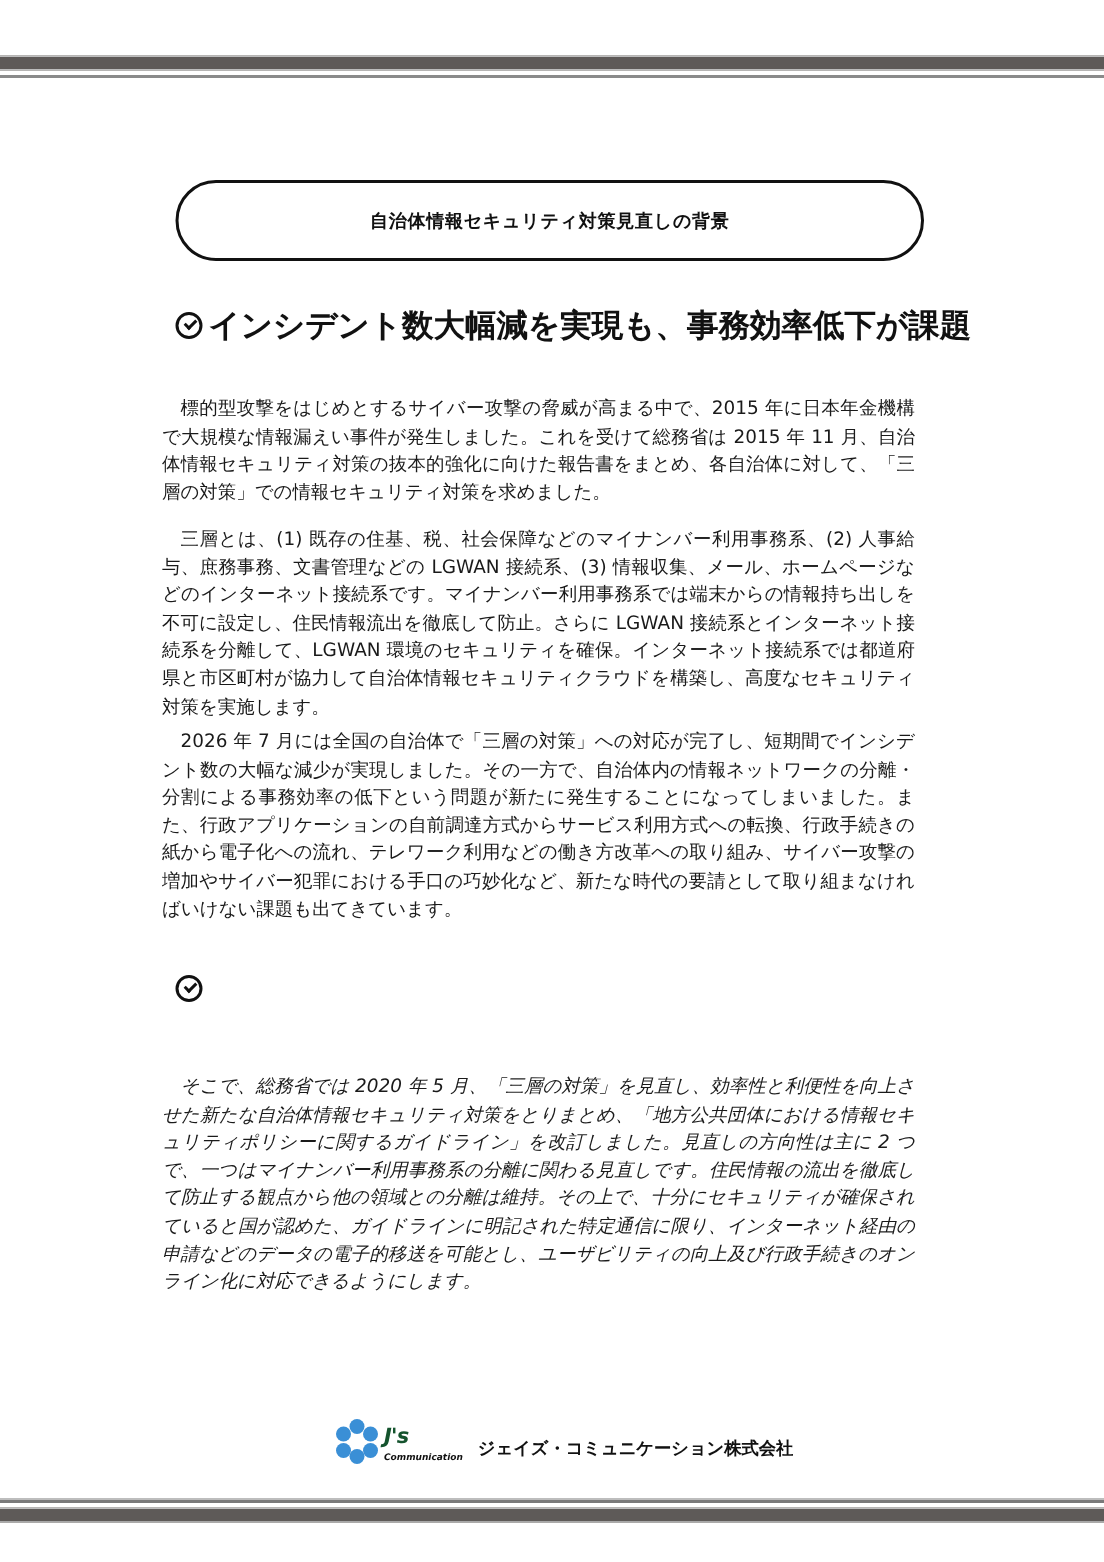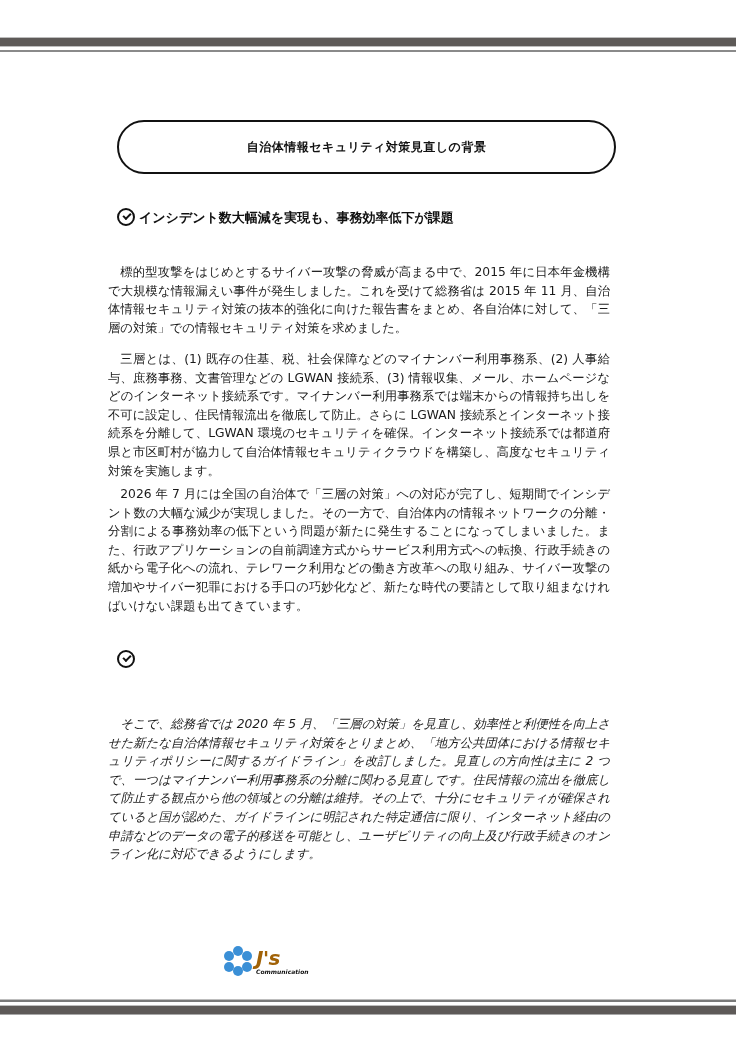--- a/index.html
+++ b/index.html
@@ -14,38 +14,38 @@
   .title-pill { position:absolute; left:117px; top:120px; width:499px; height:54px;
     border:2px solid #111; border-radius:28px; box-sizing:border-box;
     display:flex; align-items:center; justify-content:center; }
   .title-pill span { font-size:12px; font-weight:bold; letter-spacing:0.5px; color:#111; }
 
   .heading { position:absolute; left:117px; display:flex; align-items:flex-start; }
   .heading .check { width:18px; height:18px; border:2px solid #111; border-radius:50%;
     box-sizing:border-box; position:relative; margin-right:4px; margin-top:2px; flex:none; }
   .heading .check::after { content:""; position:absolute; left:4px; top:3px; width:6px; height:3px;
     border-left:2px solid #111; border-bottom:2px solid #111; transform:rotate(-45deg); }
-  .heading .htext { font-size:13px; font-weight:bold; line-height:23px; color:#111; }
+  .heading .htext { font-size:21px; font-weight:bold; line-height:23px; color:#111; }
   .h1 { top:206px; }
   .h2 { top:648px; }
   .h2 .line2 { display:block; padding-left:6px; }
 
   .para { position:absolute; left:108px; width:502px; font-size:12.3px; line-height:18.6px;
     text-indent:1em; text-align:justify; color:#1a1a1a; margin:0; }
   .p1 { top:263px; }
   .p2 { top:350px; }
   .p3 { top:485px; }
   .p4 { top:715px;font-style:italic; }
 
   .footer { position:absolute; left:222px; top:946px; display:flex; align-items:center; }
   .logo-mark { width:32px; height:30px; position:relative; }
   .logo-mark .petal { position:absolute; width:10px; height:10px; border-radius:50%; background:#3a8fd6; }
   .logo-text { display:flex; flex-direction:column; margin-left:2px; margin-right:10px; }
   .logo-js { font-family:"DejaVu Sans", sans-serif; font-weight:bold; font-style:italic;
-    font-size:20px; line-height:20px; color:#a16207; letter-spacing:-0.5px; }
+    font-size:14px; line-height:20px; color:#14532d; letter-spacing:-0.5px; }
   .logo-sub { font-size:6px; font-weight:bold; font-style:italic; color:#111; line-height:7px; }
   .company { font-size:11.5px; font-weight:bold; color:#111; margin-top:8px; }
 </style>
 </head>
 <body>
 
 <div class="bar top-thick"></div>
 <div class="bar top-thin"></div>
 
 <div class="title-pill">
@@ -76,16 +76,17 @@
     <span class="petal" style="left:20px;top:16px;"></span>
     <span class="petal" style="left:11px;top:20px;"></span>
     <span class="petal" style="left:2px;top:16px;"></span>
     <span class="petal" style="left:2px;top:5px;"></span>
     <span class="petal" style="left:11px;top:10px;background:#ffffff;width:8px;height:8px;margin:1px;"></span>
   </div>
   <div class="logo-text">
     <span class="logo-js">J's</span>
     <span class="logo-sub">Communication</span>
   </div>
+  <span class="company">ジェイズ・コミュニケーション株式会社</span>
 </div>
 
 <div class="bar bot-thin"></div>
 <div class="bar bot-thick"></div>
 
 </body></html>

